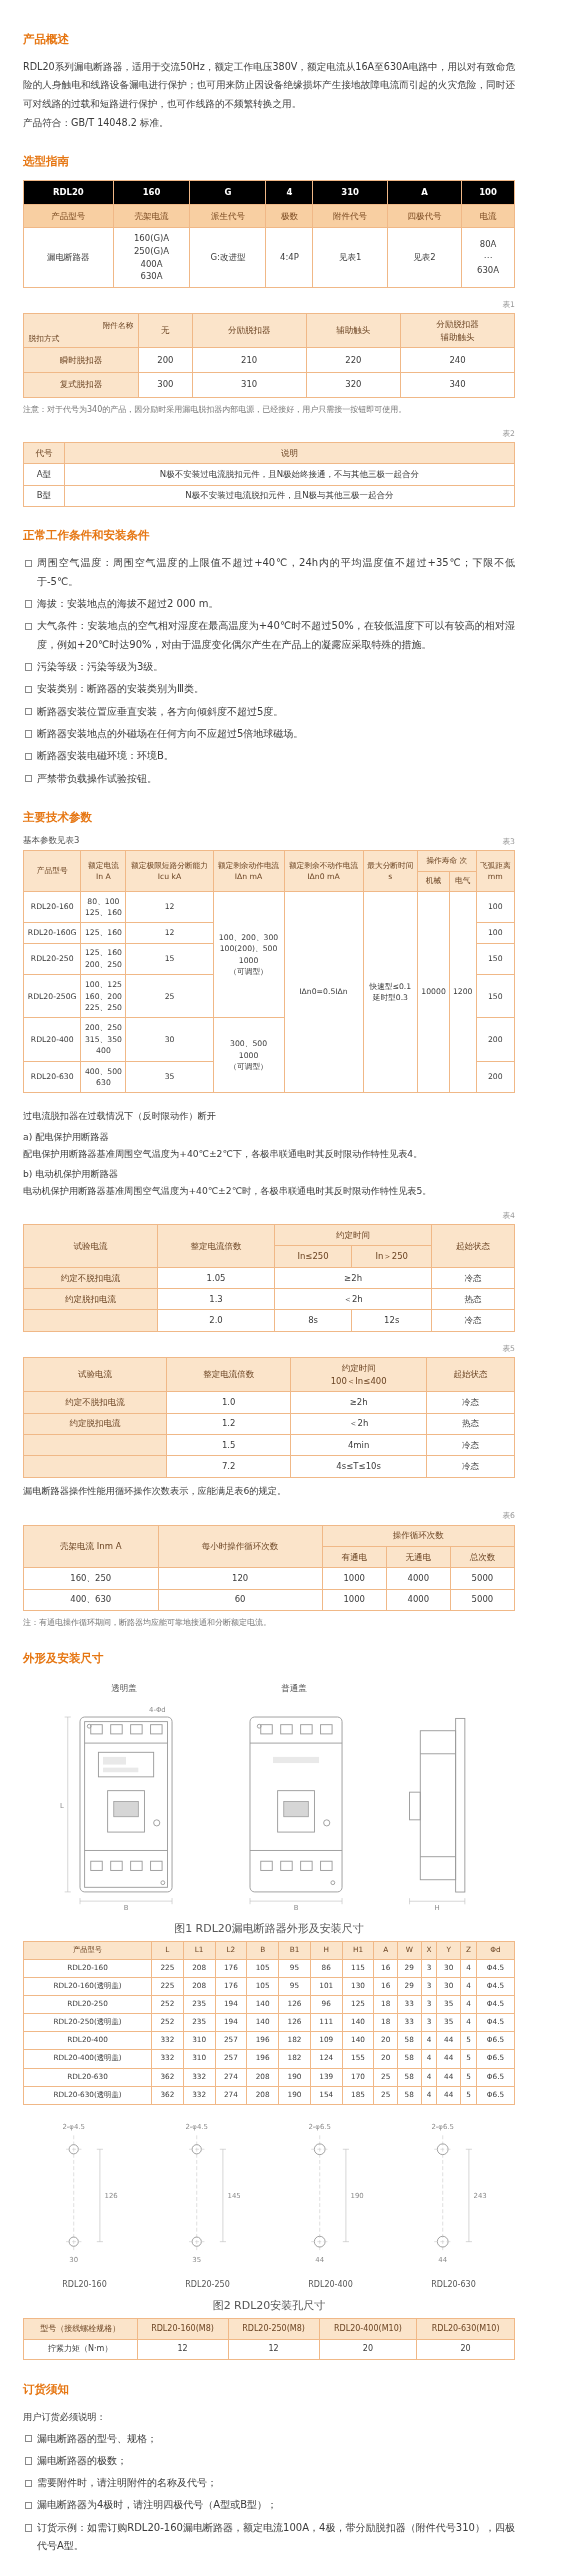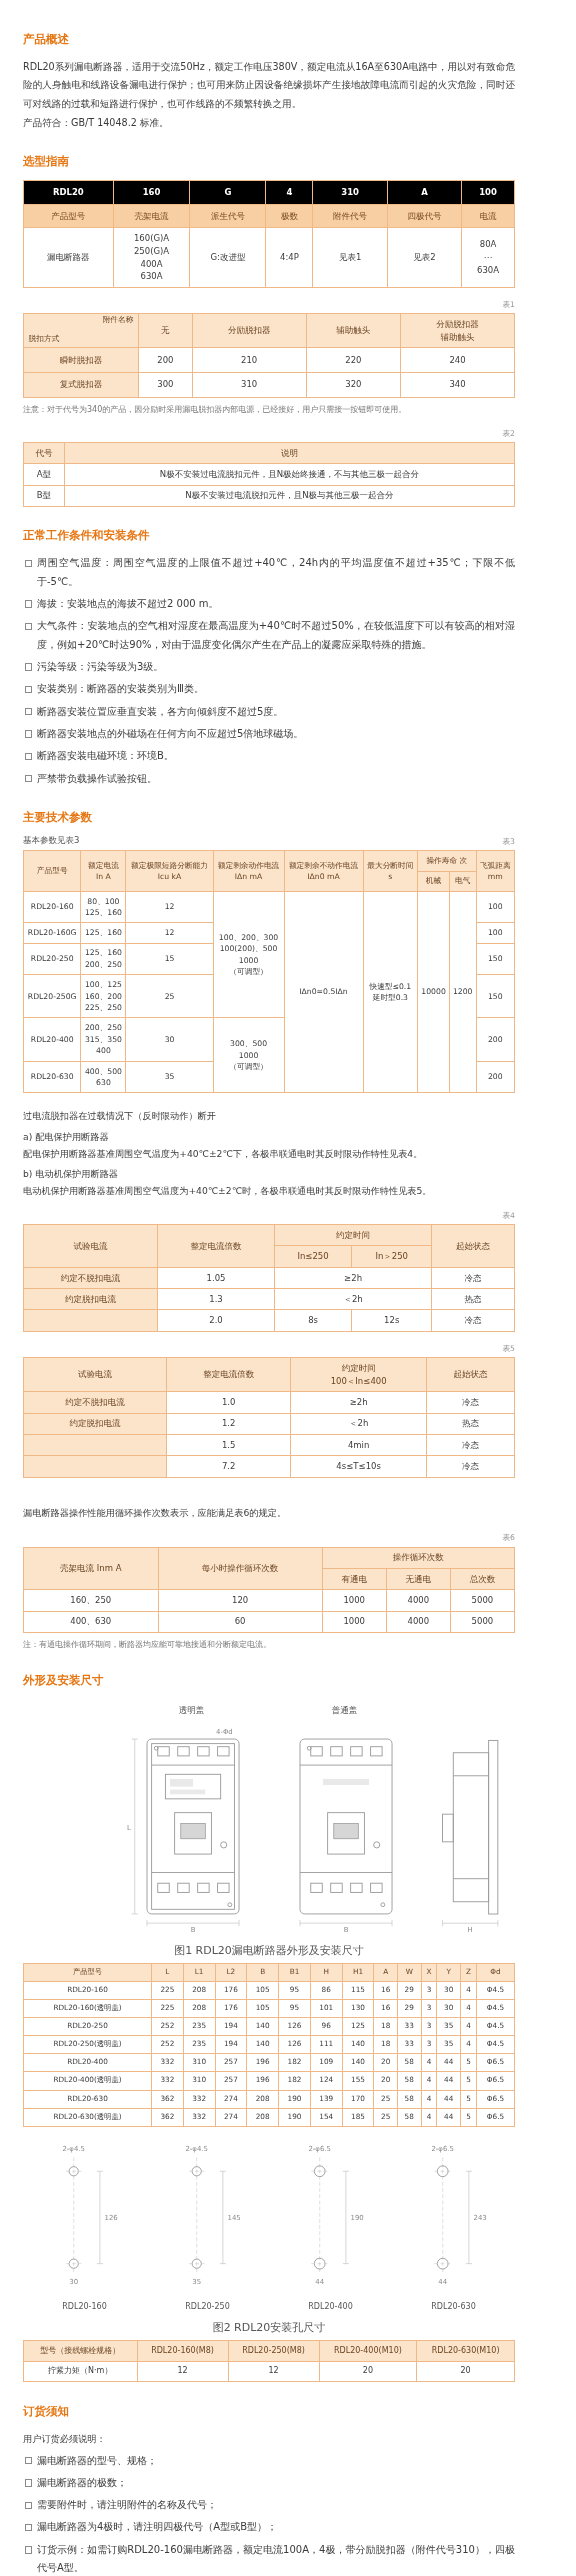--- a/index.html
+++ b/index.html
@@ -15,30 +15,30 @@
 .tbl-label{text-align:right;font-size:7.7px;color:#999;margin:12.3px 0 1.5px}
 .label-line{display:flex;justify-content:space-between;align-items:flex-end;margin:10.8px 0 1.5px}
 .label-line .sub-note{font-size:8.5px;color:#555}
 .label-line .tbl-label{margin:0}
 .sel .hd1 td{background:#000000;color:#fff;font-weight:bold;padding:5.4px 3.1px}
 .sel .hd2 td{background:#f8cfa2;color:#7a4a21;padding:4.6px 3.1px}
 .sel td{height:23px}
 .acc-tbl td:first-child{width:115px}
 .acc-tbl td{height:24.6px}
 .diag{position:relative;background-image:linear-gradient(to bottom right,transparent calc(50% - 0.5px),#f0b887 calc(50% - 0.5px),#f0b887 calc(50% + 0.5px),transparent calc(50% + 0.5px))}
-.diag .d1{position:absolute;top:0;right:4.6px;font-size:7.7px;color:#6b4423}
+.diag .d1{position:absolute;top:6px;right:4.6px;font-size:7.7px;color:#6b4423}
 .diag .d2{position:absolute;bottom:3.1px;left:4.6px;font-size:7.7px;color:#6b4423}
 .note{font-size:8px;color:#777;margin-top:6.1px;line-height:1.6}
 .bullets{margin-top:4.6px}
 .bullet-item{position:relative;padding-left:14px;font-size:10px;line-height:1.85;margin-bottom:3.8px;text-align:justify}
 .bullet-item::before{content:"";position:absolute;left:1.5px;top:5.4px;width:5.4px;height:5.4px;border:0.9px solid #8a8a8a;background:#fff}
 .main-tbl td{font-size:7.7px;padding:3.8px 2.3px}
 .dim-tbl td{font-size:7.3px;padding:3.1px 1.5px}
 .torque-tbl td{font-size:8px}
-.fig-row{display:flex;justify-content:flex-end;align-items:flex-end;gap:18px;margin:17px 0 4.6px}
+.fig-row{display:flex;justify-content:center;align-items:flex-end;gap:35px;margin:17px 0 4.6px}
 .fig-cap{text-align:center;font-size:11px;color:#555;margin:9.2px 0 4.6px}
 .cover-label{text-align:center;font-size:8.5px;color:#555;margin-bottom:4.6px}
 figure{text-align:center}
 svg{display:block;margin:0 auto}
 .draw{stroke:#9a9a9a;fill:none;stroke-width:1.2}
 .fillpart{fill:#d6d6d6;stroke:#9a9a9a;stroke-width:1}
 .winfill{fill:#e9e9e9;stroke:none}
 .dim{stroke:#bdbdbd;stroke-width:.8;fill:none}
 .cl{stroke:#c9c9c9;stroke-width:.8;stroke-dasharray:5 3;fill:none}
 .svgtxt{font-size:9px;fill:#8a8a8a}
@@ -320,21 +320,21 @@
           </tr>
           <tr>
             <td class="th"></td>
             <td>7.2</td>
             <td>4s≤T≤10s</td>
             <td>冷态</td>
           </tr>
         </tbody>
       </table>
 
-    <p class="body-text" style="margin-top:26px;font-size:9.2px">漏电断路器操作性能用循环操作次数表示，应能满足表6的规定。</p>
+    <p class="body-text" style="margin-top:4px;font-size:9.2px">漏电断路器操作性能用循环操作次数表示，应能满足表6的规定。</p>
     <div class="tbl-label">表6</div>
     <table class="tbl">
         <tbody>
           <tr>
             <td rowspan="2" class="th">壳架电流 Inm A</td>
             <td rowspan="2" class="th">每小时操作循环次数</td>
             <td colspan="3" class="th">操作循环次数</td>
           </tr>
           <tr>
             <td class="th">有通电</td>

